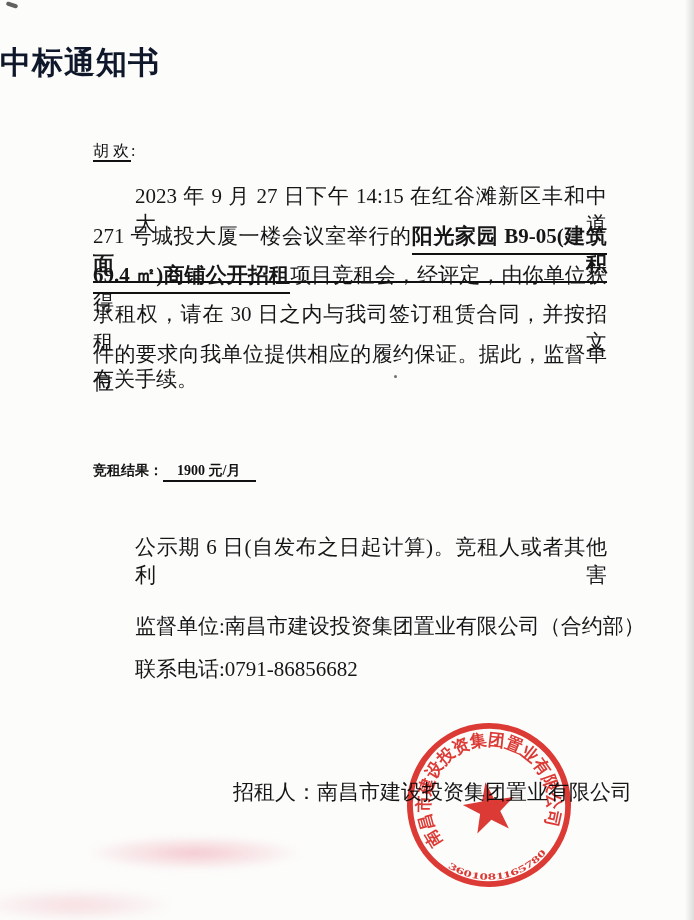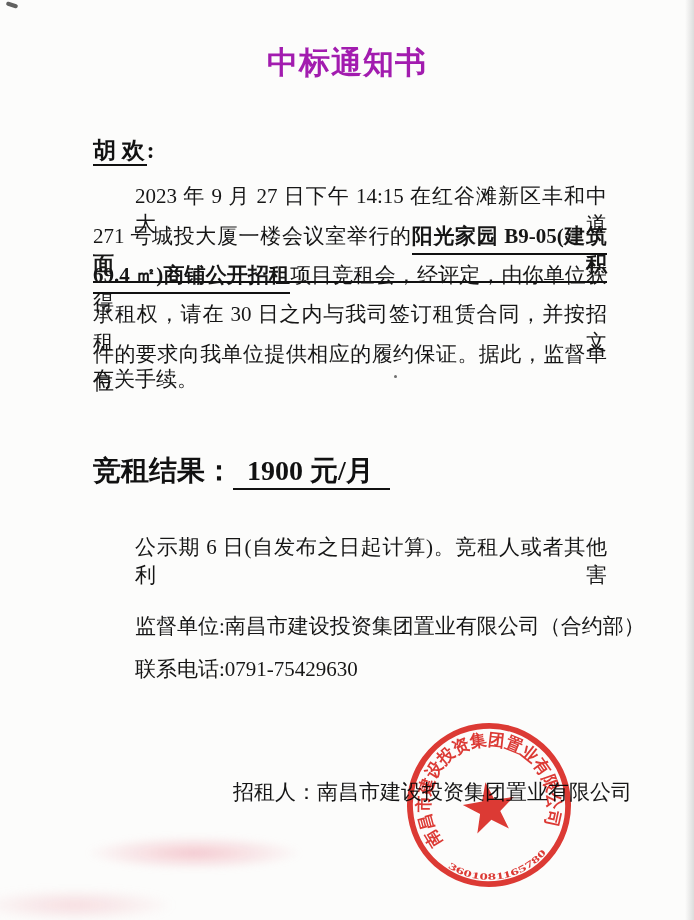--- a/index.html
+++ b/index.html
@@ -14,46 +14,46 @@
     position:relative;width:694px;height:920px;
     background:#fcfcfb;color:#161616;overflow:hidden;
   }
   
   .edge-band{
     position:absolute;right:0;top:0;width:9px;height:920px;
     background:linear-gradient(to left, rgba(170,170,170,.38), rgba(170,170,170,0));
   }
   .doc-title{
     position:absolute;top:42px;left:0;width:694px;
-    text-align:center;font-size:31px;font-weight:bold;
-    letter-spacing:1px;color:#a21caf;
+    font-size:31px;font-weight:bold;
+    letter-spacing:1px;color:#0f172a;
   }
   .addressee{
     position:absolute;top:137px;left:93px;
-    font-size:23px;font-weight:bold;line-height:28px;color:#111;
+    font-size:16px;font-weight:normal;line-height:28px;color:#111;
   }
   .u-name{border-bottom:2px solid #111;padding:0 2px 1px 0;}
   .line{
     position:absolute;height:28px;line-height:28px;
     font-size:21px;color:#161616;white-space:nowrap;
   }
   .jl{ 
     left:93px;width:514px;white-space:normal;
     text-align:justify;text-align-last:justify;
   }
   .jl-indent{ 
     left:135px;width:472px;white-space:normal;
     text-align:justify;text-align-last:justify;
   }
   .ll{left:93px;}           
   .ll-indent{left:135px;}   
   .em-seg{font-weight:bold;border-bottom:2px solid #111;padding-bottom:5px;}
   .result-line{
     position:absolute;top:456px;left:93px;height:30px;line-height:30px;
-    font-size:28px;font-weight:bold;color:#111;white-space:nowrap;
+    font-size:14px;font-weight:bold;color:#111;white-space:nowrap;
   }
   .result-value{border-bottom:2px solid #111;padding:0 16px 2px 14px;}
   .sig-issuer{position:absolute;top:778px;left:233px;font-size:21px;line-height:28px;white-space:nowrap;}
   .sig-date{position:absolute;top:822px;left:397px;font-size:21px;line-height:28px;white-space:nowrap;}
   
   .seal{
     position:absolute;left:404px;top:720px;width:170px;height:170px;
     transform:rotate(-9deg);
     mix-blend-mode:multiply;opacity:.9;
   }
@@ -112,21 +112,21 @@
     <span>竞租结果：</span><span class="result-value">1900 元/月</span>
   </div>
 
   <div class="line jl-indent" style="top:533px">
     <span>公示期 6 日(自发布之日起计算)。竞租人或者其他利害</span>
   </div>
   <div class="line ll-indent" style="top:612px">
     <span>监督单位:南昌市建设投资集团置业有限公司（合约部）</span>
   </div>
   <div class="line ll-indent" style="top:655px">
-    <span>联系电话:0791-75429630</span>
+    <span>联系电话:0791-86856682</span>
   </div>
 
   <div class="sig-issuer">招租人：南昌市建设投资集团置业有限公司</div>
 
   <svg class="seal" viewBox="0 0 200 200" aria-hidden="true">
     <circle cx="100" cy="100" r="93" fill="none" stroke-width="7" stroke="#dc241f"></circle>
     <path d="M100,73 L107.4,94.8 L130.4,95.1 L112,108.9 L118.8,130.9 L100,117.6 L81.2,130.9 L88,108.9 L69.6,95.1 L92.6,94.8 Z" fill="#dc241f"></path>
     <defs>
       <path id="arc-top" d="M 39.4,135 A 70,70 0 1 1 160.6,135" fill="none"></path>
       <path id="arc-bottom" d="M 37.8,162.2 A 88,88 0 0 0 162.2,162.2" fill="none"></path>

